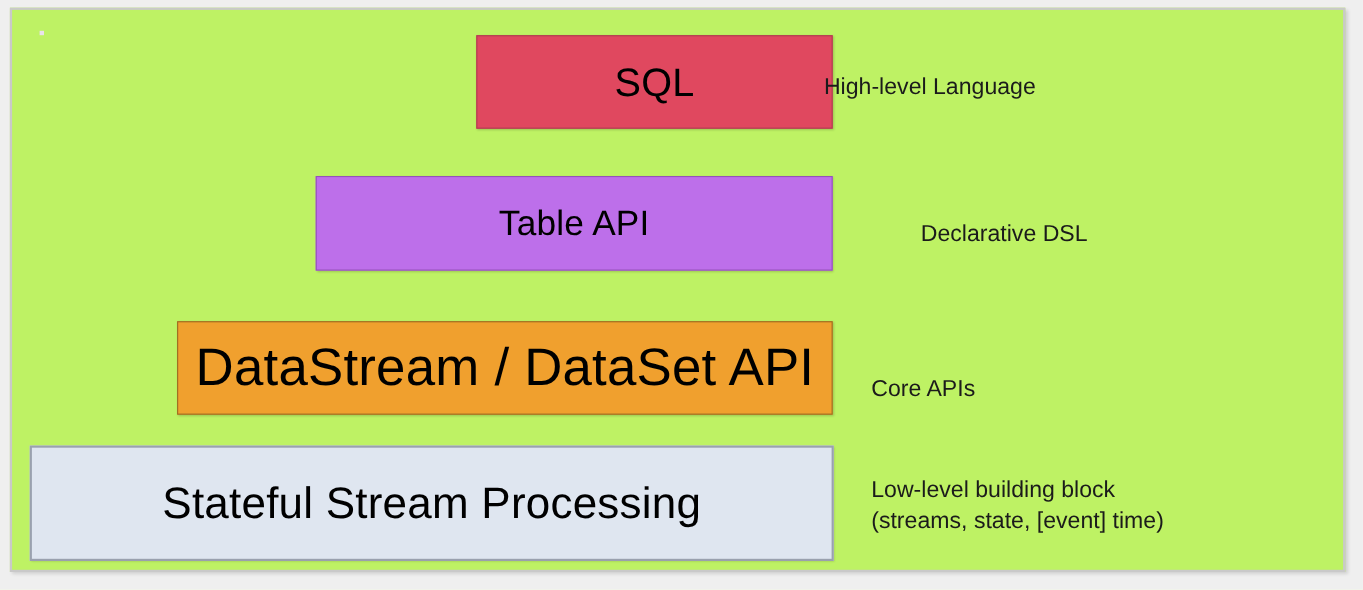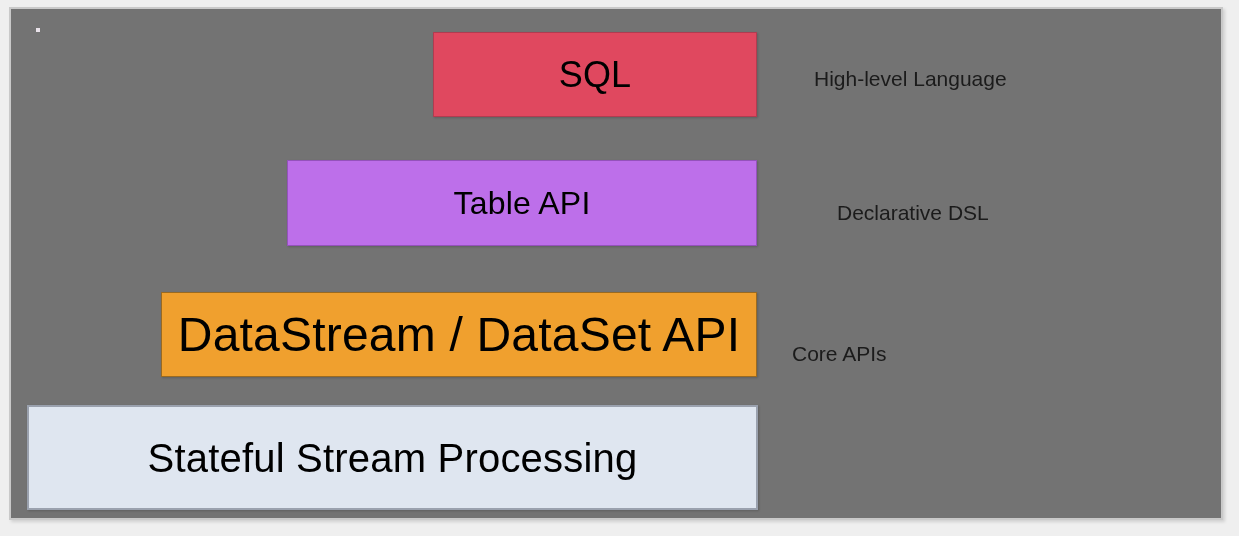--- a/index.html
+++ b/index.html
@@ -21,21 +21,21 @@
     height: 536px;
     background: #efefef;
     box-sizing: border-box;
   }
   #slide-frame {
     position: absolute;
     left: 9px;
     top: 7px;
     width: 1214px;
     height: 513px;
-    background: #737373;
+    background: #bef264;
     border: 2px solid #c9c9c9;
     box-sizing: border-box;
     box-shadow: 2px 2px 3px rgba(0,0,0,0.13);
   }
   #canvas {
     position: absolute;
     left: 0;
     top: 0;
     width: 100%;
     height: 100%;
@@ -90,21 +90,21 @@
   }
 
   
   .layer-desc {
     position: absolute;
     color: #1b1b1b;
     font-size: 21px;
     line-height: 1.33;
     white-space: pre-line;
   }
-  #desc-sql        { left: 803px; top: 56px;  }
+  #desc-sql        { left: 738px; top: 56px;  }
   #desc-table-api  { left: 826px; top: 190px; }
   #desc-datastream { left: 781px; top: 331px; }
   #desc-stateful   { left: 781px; top: 423px; }
 
   
   #canvas-speck {
     position: absolute;
     left: 25px;
     top: 19px;
     width: 4px;
@@ -133,17 +133,19 @@
       <div class="layer-desc" id="desc-table-api">Declarative DSL</div>
 
       <div class="layer-bar" id="bar-datastream">
         <span class="bar-label">DataStream / DataSet API</span>
       </div>
       <div class="layer-desc" id="desc-datastream">Core APIs</div>
 
       <div class="layer-bar" id="bar-stateful">
         <span class="bar-label">Stateful Stream Processing</span>
       </div>
+      <div class="layer-desc" id="desc-stateful">Low-level building block
+(streams, state, [event] time)</div>
 
     </div>
   </div>
 
 </div>
 
 </body></html>

